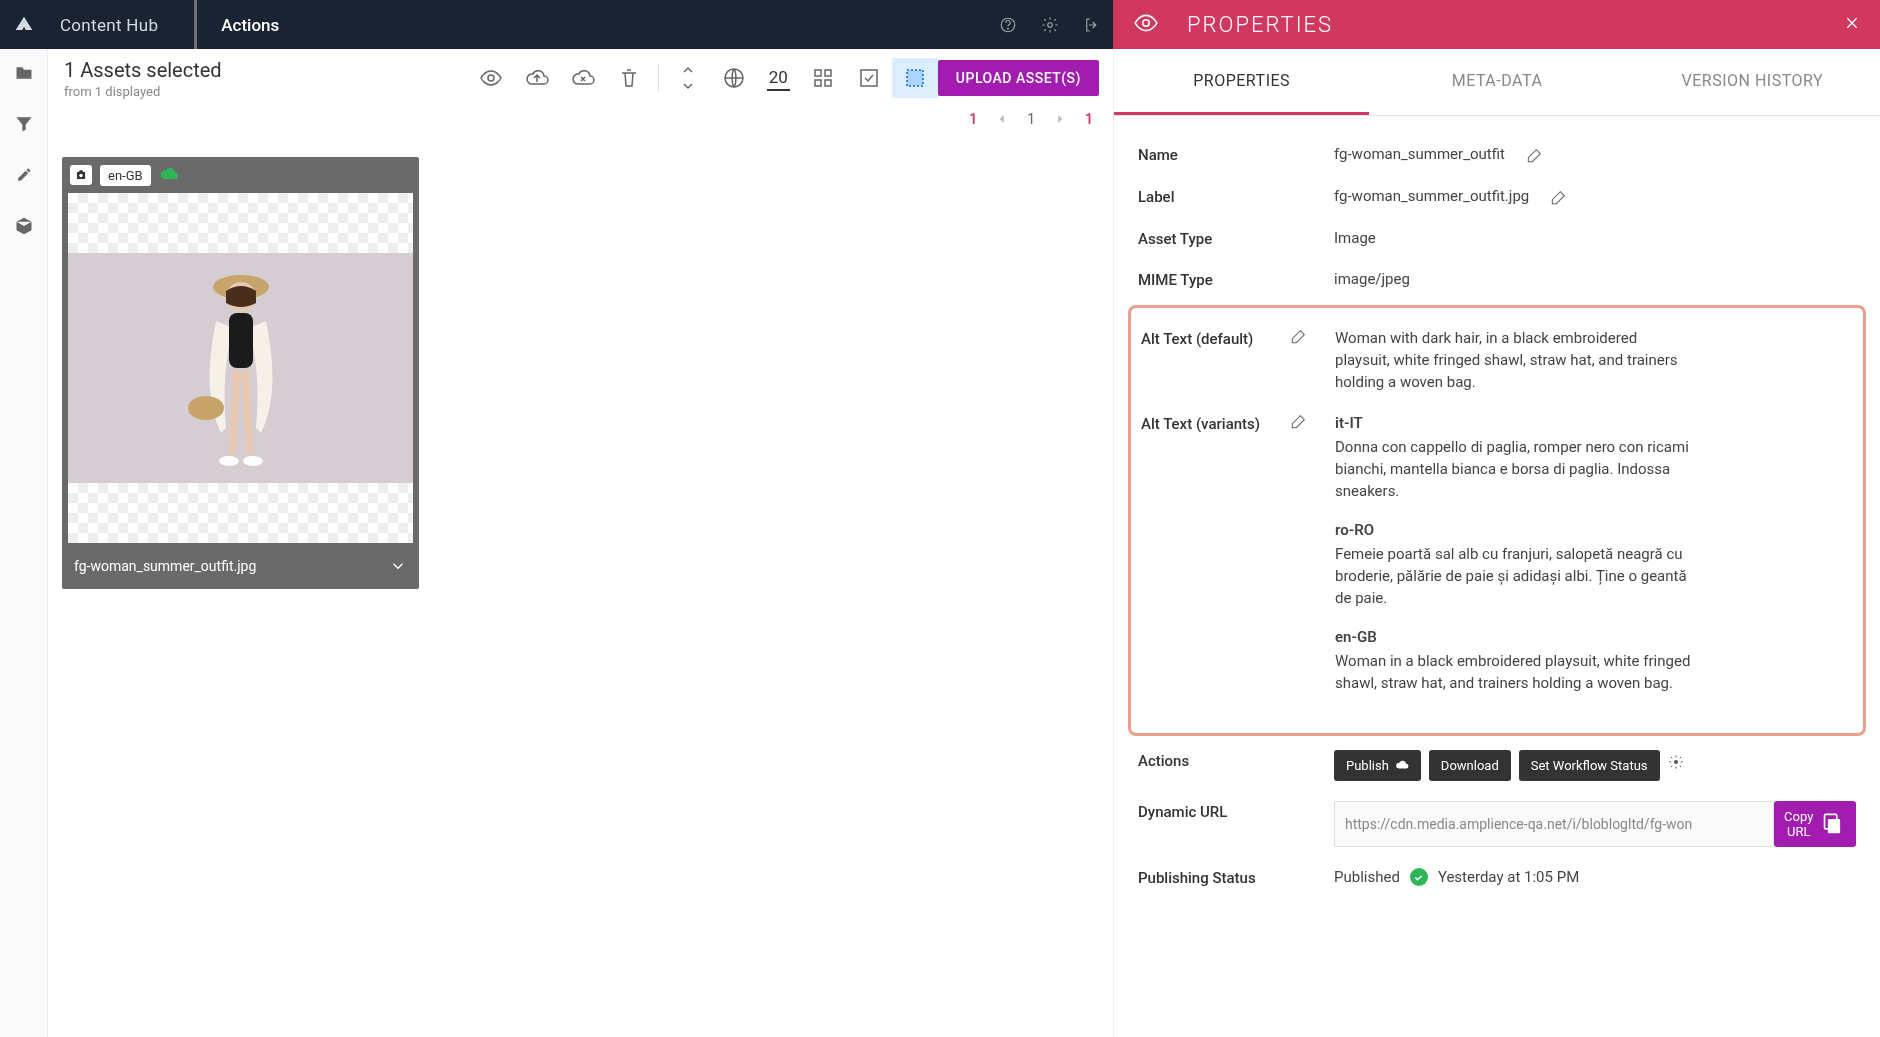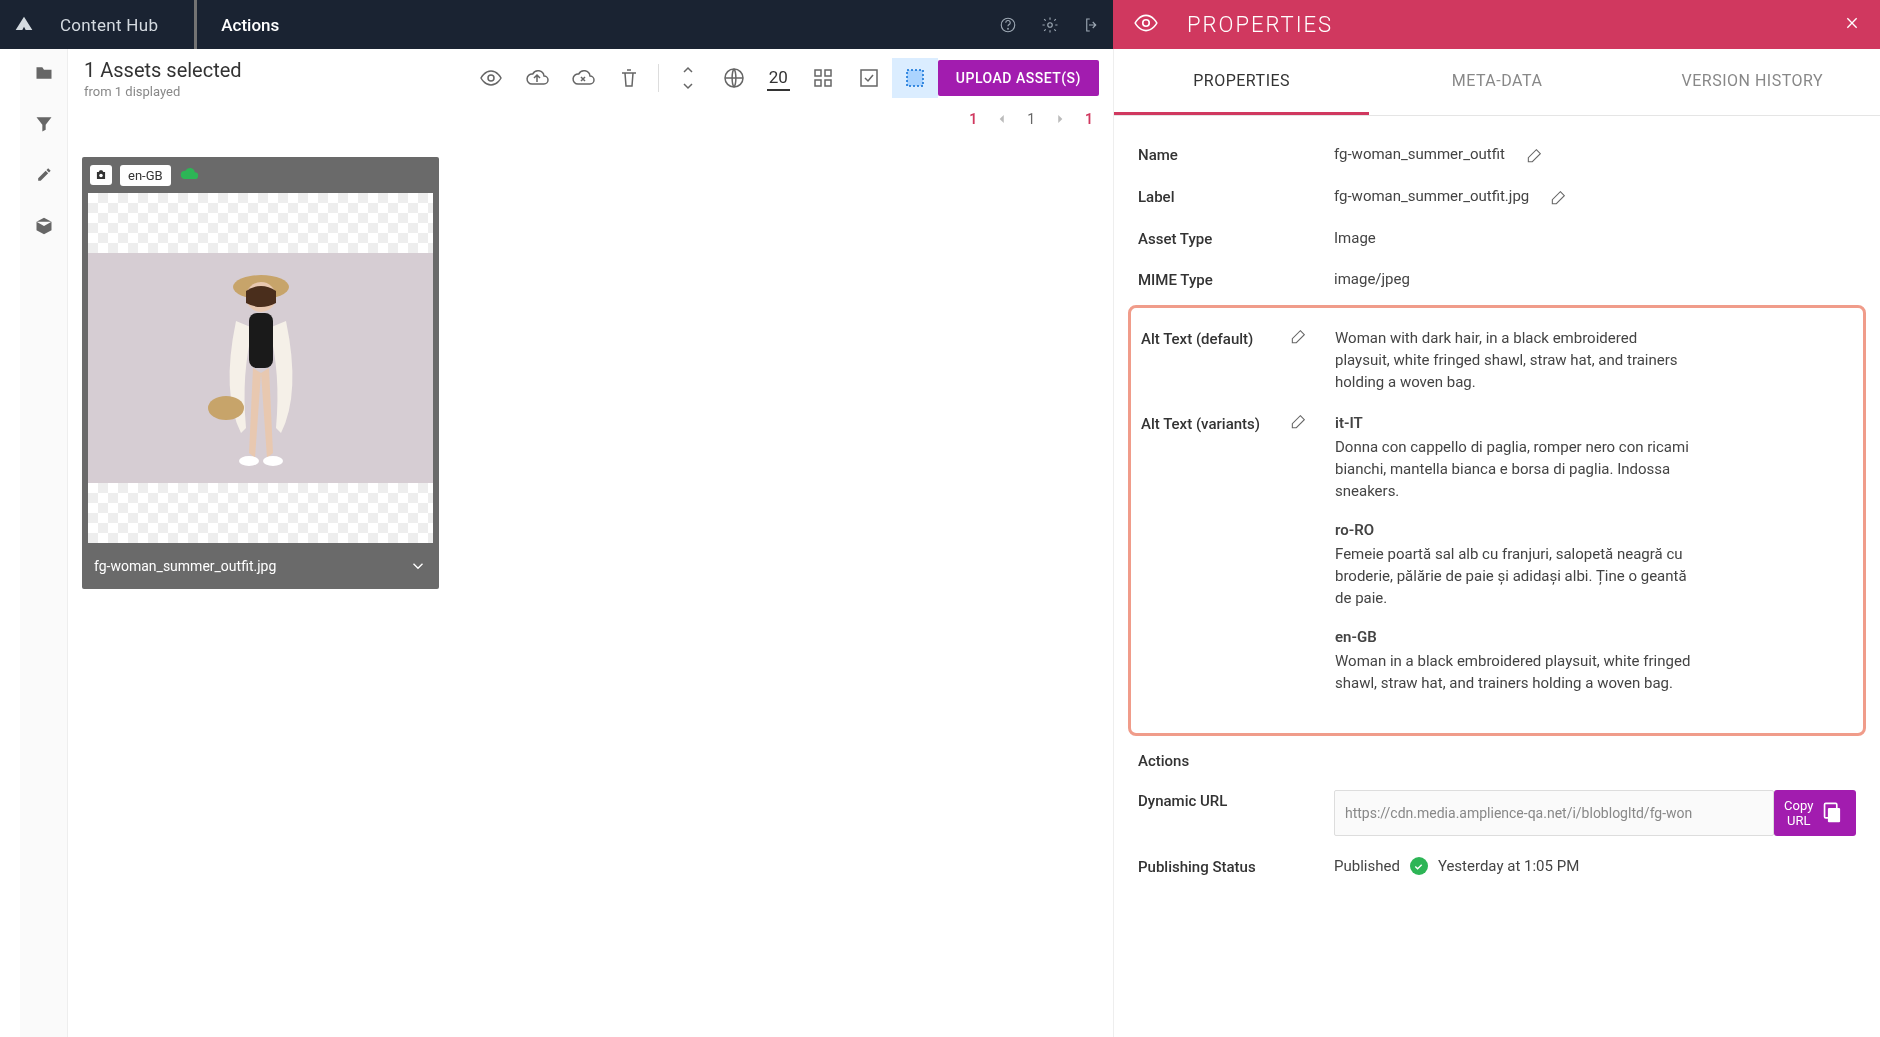--- a/index.html
+++ b/index.html
@@ -14,21 +14,21 @@
 .top-bar .top-icon { width: 42px; height: 49px; display: flex; justify-content: center; align-items: center; cursor: pointer; }
 .top-bar .top-icon svg { width: 18px; height: 18px; stroke: #9ea9b5; fill: none; stroke-width: 1.5; }
 
 .properties-header { background: #d0385f; color: #fff; height: 49px; display: flex; align-items: center; padding: 0 20px; width: 767px; }
 .properties-header .eye { margin-right: 28px; }
 .properties-header .eye svg { width: 26px; height: 26px; stroke: #fff; fill: none; stroke-width: 1.5; }
 .properties-header .title { font-size: 22px; letter-spacing: 2px; flex: 1; font-weight: 300; }
 .properties-header .close { cursor: pointer; }
 .properties-header .close svg { width: 16px; height: 16px; stroke: #fff; stroke-width: 2; }
 
-.body-wrap { display: flex; height: calc(100% - 49px); margin-left: 20px; }
+.body-wrap { display: flex; height: calc(100% - 49px); }
 
 .left-rail { width: 48px; background: #fafafa; border-right: 1px solid #eee; display: flex; flex-direction: column; align-items: center; padding-top: 14px; gap: 28px; }
 .left-rail .rail-icon svg { width: 20px; height: 20px; fill: #666; }
 
 .main-area { flex: 1; min-width: 0; display: flex; flex-direction: column; }
 
 .toolbar { height: 58px; display: flex; align-items: center; padding: 0 14px 0 16px; }
 .toolbar .sel-info .sel-count { font-size: 20px; color: #333; }
 .toolbar .sel-info .sel-sub { font-size: 13px; color: #888; margin-top: 2px; }
 .toolbar .tb-spacer { flex: 1; }
@@ -342,20 +342,34 @@
             <div class="variant-block">
               <div class="vloc">en-GB</div>
               <div>Woman in a black embroidered playsuit, white fringed shawl, straw hat, and trainers holding a woven bag.</div>
             </div>
           </div>
         </div>
       </div>
 
       <div class="prop-row actions-row">
         <div class="pk">Actions</div>
+        <div class="pv">
+          <button class="dark-btn">
+              <span>Publish</span>
+              <svg viewBox="0 0 24 24">
+                <path d="M7 18a5 5 0 1 1 .7-9.96A6 6 0 0 1 19 10a4 4 0 0 1 0 8H7z"></path>
+              </svg>
+            </button>
+          <button class="dark-btn">Download</button>
+          <button class="dark-btn">Set Workflow Status</button>
+          <span class="gear-sm"><svg viewBox="0 0 24 24">
+                <circle cx="12" cy="12" r="3"></circle>
+                <path d="M12 2v3M12 19v3M4.2 4.2l2.1 2.1M17.7 17.7l2.1 2.1M2 12h3M19 12h3M4.2 19.8l2.1-2.1M17.7 6.3l2.1-2.1" stroke="#555" stroke-width="1.5" fill="none"></path>
+              </svg></span>
+        </div>
       </div>
 
       <div class="prop-row url-row">
         <div class="pk">Dynamic URL</div>
         <div class="pv">
           <input class="url-input" readonly="" value="https://cdn.media.amplience-qa.net/i/bloblogltd/fg-won" style="">
           <button class="copy-btn">
               <span>Copy URL</span>
               <svg viewBox="0 0 24 24" fill="#fff">
                 <rect x="8" y="8" width="11" height="13" rx="1"></rect>

